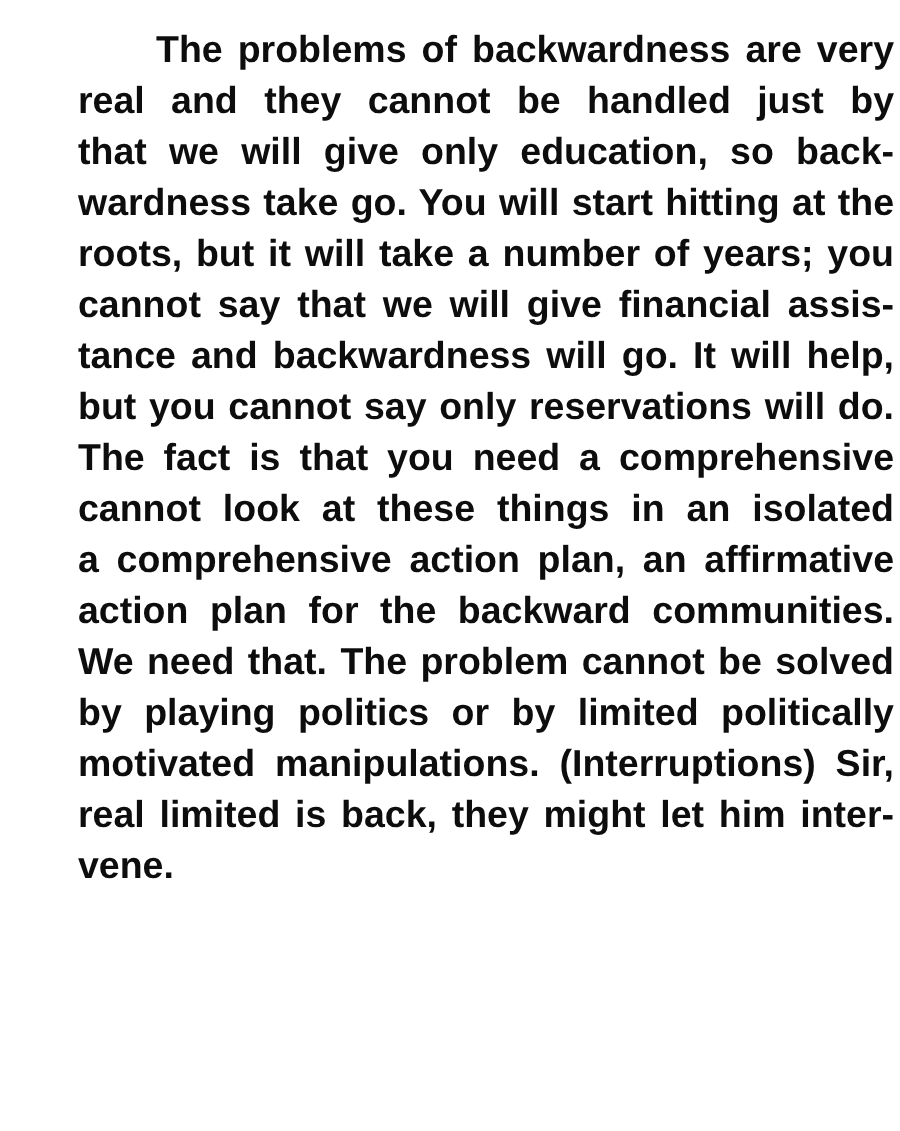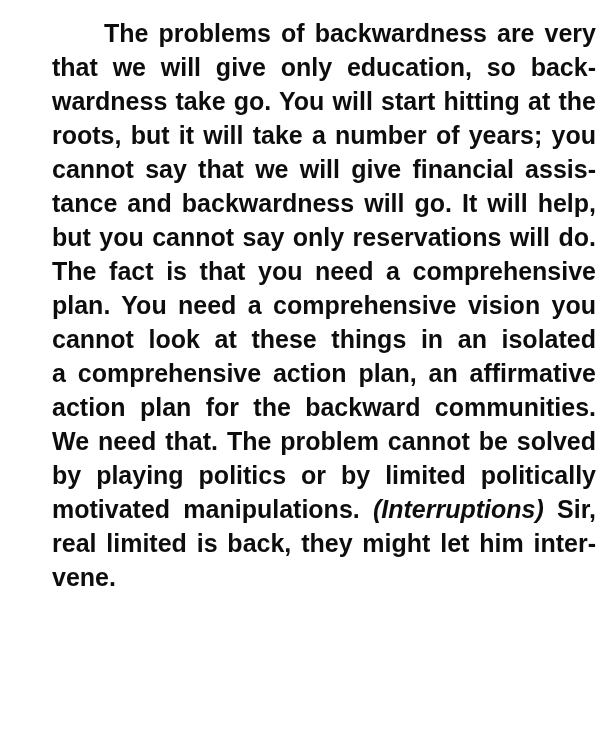--- a/index.html
+++ b/index.html
@@ -35,37 +35,36 @@
     white-space: normal;
   }
   .line.indent {
     text-indent: 52px;
   }
   .line.last {
     text-align-last: left;
     -moz-text-align-last: left;
   }
   .italic {
-    font-style: italic;
   }
 </style>
 </head>
 <body>
 
 <div class="page">
   <div class="para">
     <div class="line indent">The problems of backwardness are very</div>
+    <div class="line">real and they cannot be handled just by</div>
     <div class="line">that we will give only education, so back-</div>
     <div class="line">wardness take go. You will start hitting at the</div>
     <div class="line">roots, but it will take a number of years; you</div>
     <div class="line">cannot say that we will give financial assis-</div>
     <div class="line">tance and backwardness will go. It will help,</div>
     <div class="line">but you cannot say only reservations will do.</div>
     <div class="line">The fact is that you need a comprehensive</div>
-    <div class="line">plan. You need a comprehensive vision you</div>
     <div class="line">cannot look at these things in an isolated</div>
     <div class="line">a comprehensive action plan, an affirmative</div>
     <div class="line">action plan for the backward communities.</div>
     <div class="line">We need that. The problem cannot be solved</div>
     <div class="line">by playing politics or by limited politically</div>
     <div class="line"><span>motivated manipulations. </span><span class="italic">(Interruptions)</span><span> Sir,</span></div>
     <div class="line">real limited is back, they might let him inter-</div>
     <div class="line last">vene.</div>
   </div>
 </div>

